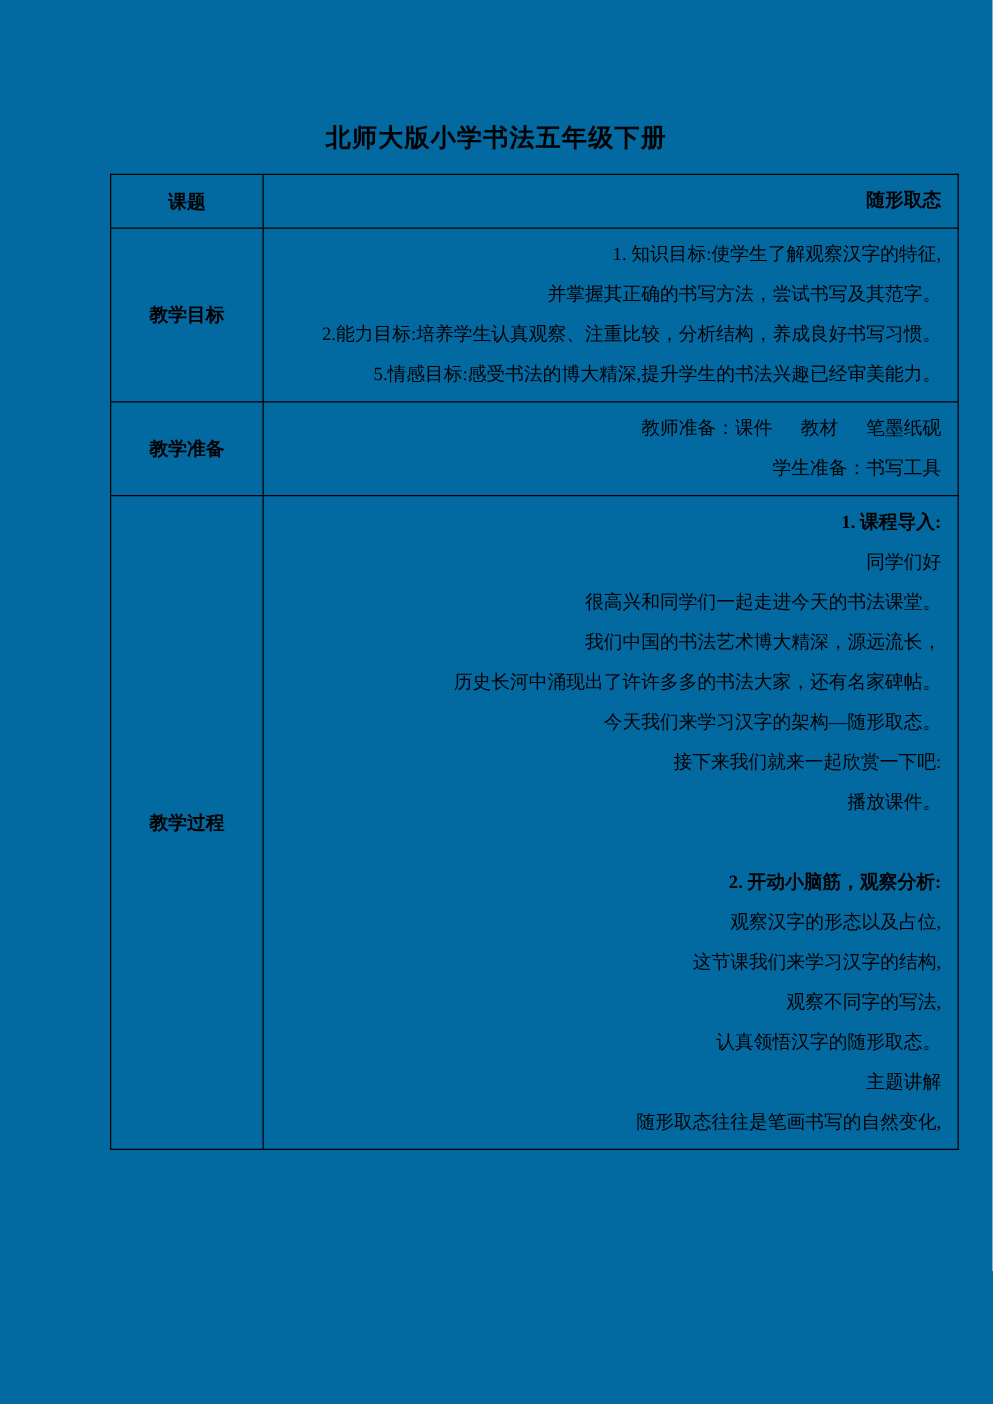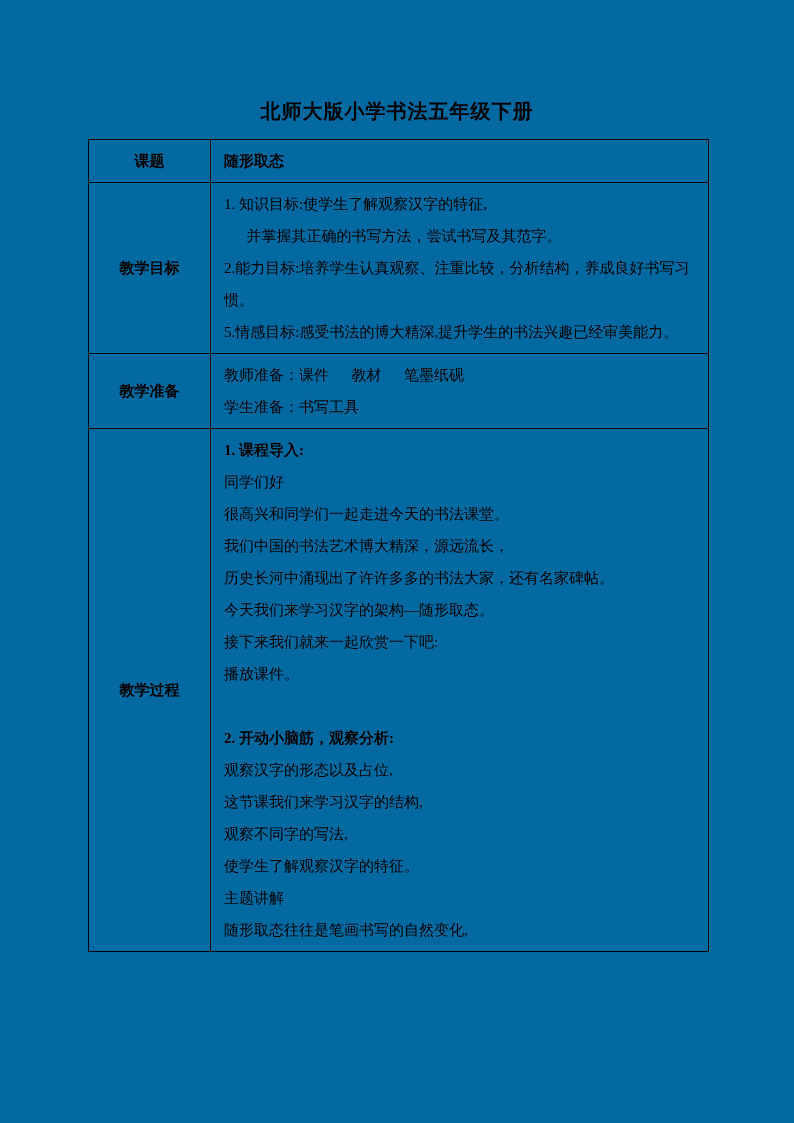--- a/index.html
+++ b/index.html
@@ -26,21 +26,21 @@
     font-weight: bold;
     line-height: 26px;
     letter-spacing: 1px;
   }
   .title + .title {
     margin-top: 20px;
   }
   .doc-table {
     border-collapse: collapse;
     margin: 15px 0 0 88px;
-    width: 621px;
+    width: 679px;
     table-layout: fixed;
   }
   .doc-table td {
     border: 1.5px solid #000;
     vertical-align: middle;
   }
   .label-cell {
     width: 113px;
     text-align: center;
     font-weight: bold;
@@ -50,20 +50,21 @@
   .content-cell {
     font-size: 15px;
     padding: 5px 13px;
   }
   .line {
     margin: 0;
     line-height: 32px;
     min-height: 32px;
     white-space: pre-wrap;
     word-break: break-all;
+    text-align: right;
   }
   .line.bold {
     font-weight: bold;
   }
   .line.indent {
     text-indent: 1.5em;
   }
 </style>
 </head>
 <body>
@@ -106,20 +107,20 @@
             <p class="line">我们中国的书法艺术博大精深，源远流长，</p>
             <p class="line">历史长河中涌现出了许许多多的书法大家，还有名家碑帖。</p>
             <p class="line">今天我们来学习汉字的架构—随形取态。</p>
             <p class="line">接下来我们就来一起欣赏一下吧:</p>
             <p class="line">播放课件。</p>
             <p class="line"></p>
             <p class="line bold">2. 开动小脑筋，观察分析:</p>
             <p class="line">观察汉字的形态以及占位,</p>
             <p class="line">这节课我们来学习汉字的结构,</p>
             <p class="line">观察不同字的写法,</p>
-            <p class="line">使学生了解观察汉字的特征。</p>
+            <p class="line">认真领悟汉字的随形取态。</p>
             <p class="line">主题讲解</p>
             <p class="line">随形取态往往是笔画书写的自然变化,</p>
           </td>
         </tr>
       </tbody>
   </table>
 </div>
 
 </body></html>

